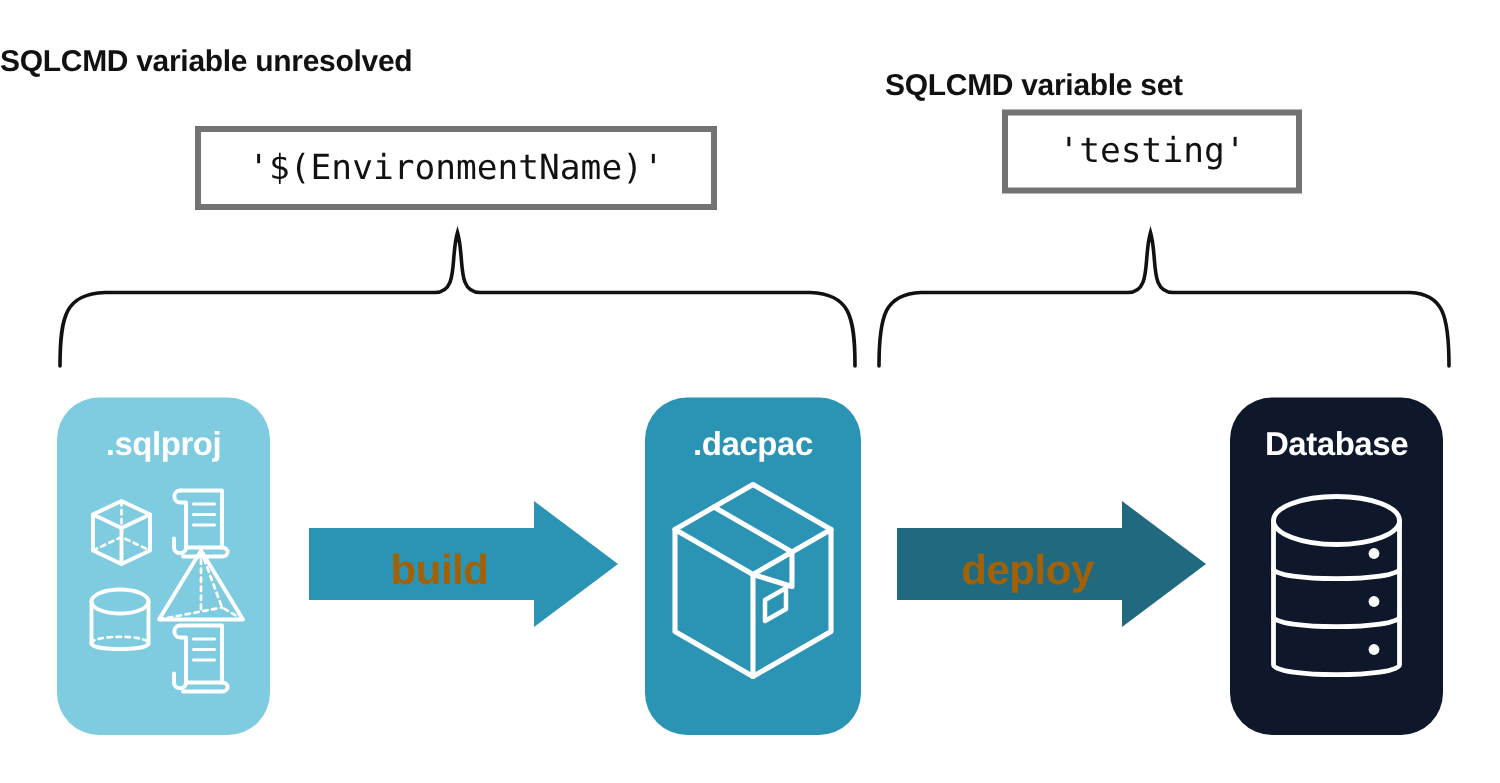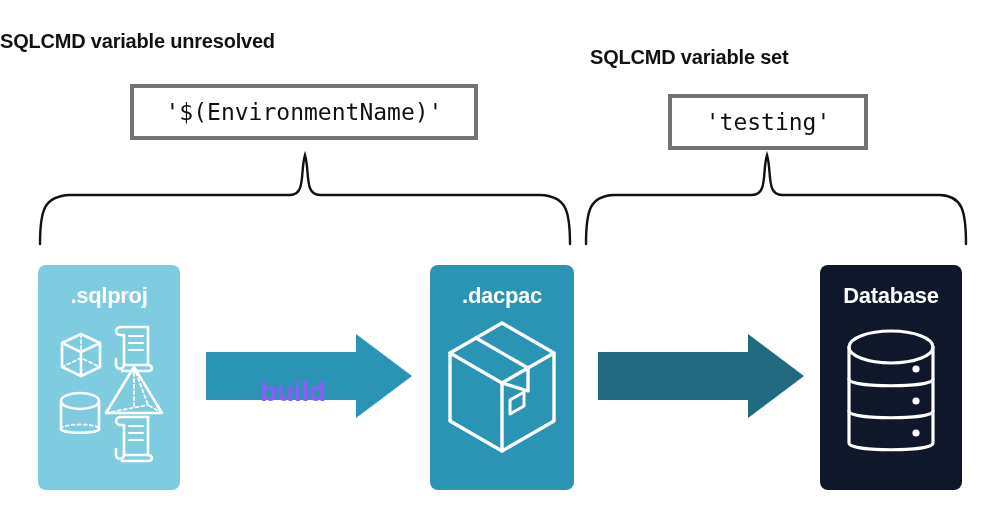--- a/index.html
+++ b/index.html
@@ -40,33 +40,33 @@
     background: #ffffff;
     display: flex;
     align-items: center;
     justify-content: center;
     font-family: "DejaVu Sans Mono", monospace;
     font-size: 23px;
     color: #111111;
     white-space: nowrap;
   }
   #code-left  { left: 130px; top: 84px; width: 348px; height: 56px; }
-  #code-right { left: 668px; top: 94px; width: 200px; height: 56px; }
+  #code-right { left: 668px; top: 73px; width: 200px; height: 56px; }
 
   
   .brace-svg {
     position: absolute;
     left: 0;
     top: 0;
   }
 
   
   .card {
     position: absolute;
-    border-radius: 8px;
+    border-radius: 28px;
     overflow: hidden;
   }
   .card-label {
     position: absolute;
     top: 18px;
     left: 0;
     width: 100%;
     text-align: center;
     font-family: "Liberation Sans", sans-serif;
     font-weight: bold;
@@ -86,31 +86,31 @@
     width: 100%;
     height: 185px;
   }
 
   
   .arrow-wrap { position: absolute; }
   #arrow-build  { left: 206px; top: 332px; width: 208px; height: 88px; }
   #arrow-deploy { left: 598px; top: 332px; width: 208px; height: 88px; }
   .arrow-label {
     position: absolute;
-    top: 16px;
+    top: 4px;
     left: 0;
     width: 160px;
     height: 88px;
     display: flex;
     align-items: center;
     justify-content: center;
     font-family: "Liberation Sans", sans-serif;
     font-weight: bold;
     font-size: 28px;
-    color: #8b5cf6;
+    color: #a16207;
     letter-spacing: -0.3px;
     padding-left: 14px;
     box-sizing: border-box;
     pointer-events: none;
   }
 </style>
 </head>
 <body>
 
 <div id="canvas">
@@ -226,15 +226,16 @@
     <svg width="208" height="88" viewBox="0 0 208 88">
       <path d="M 0 20 L 150 20 L 150 2 L 206 44 L 150 86 L 150 68 L 0 68 Z" fill="#2b94b5"></path>
     </svg>
     <div class="arrow-label">build</div>
   </div>
 
   <div class="arrow-wrap" id="arrow-deploy">
     <svg width="208" height="88" viewBox="0 0 208 88">
       <path d="M 0 20 L 150 20 L 150 2 L 206 44 L 150 86 L 150 68 L 0 68 Z" fill="#21697f"></path>
     </svg>
+    <div class="arrow-label">deploy</div>
   </div>
 
 </div>
 
 </body></html>

